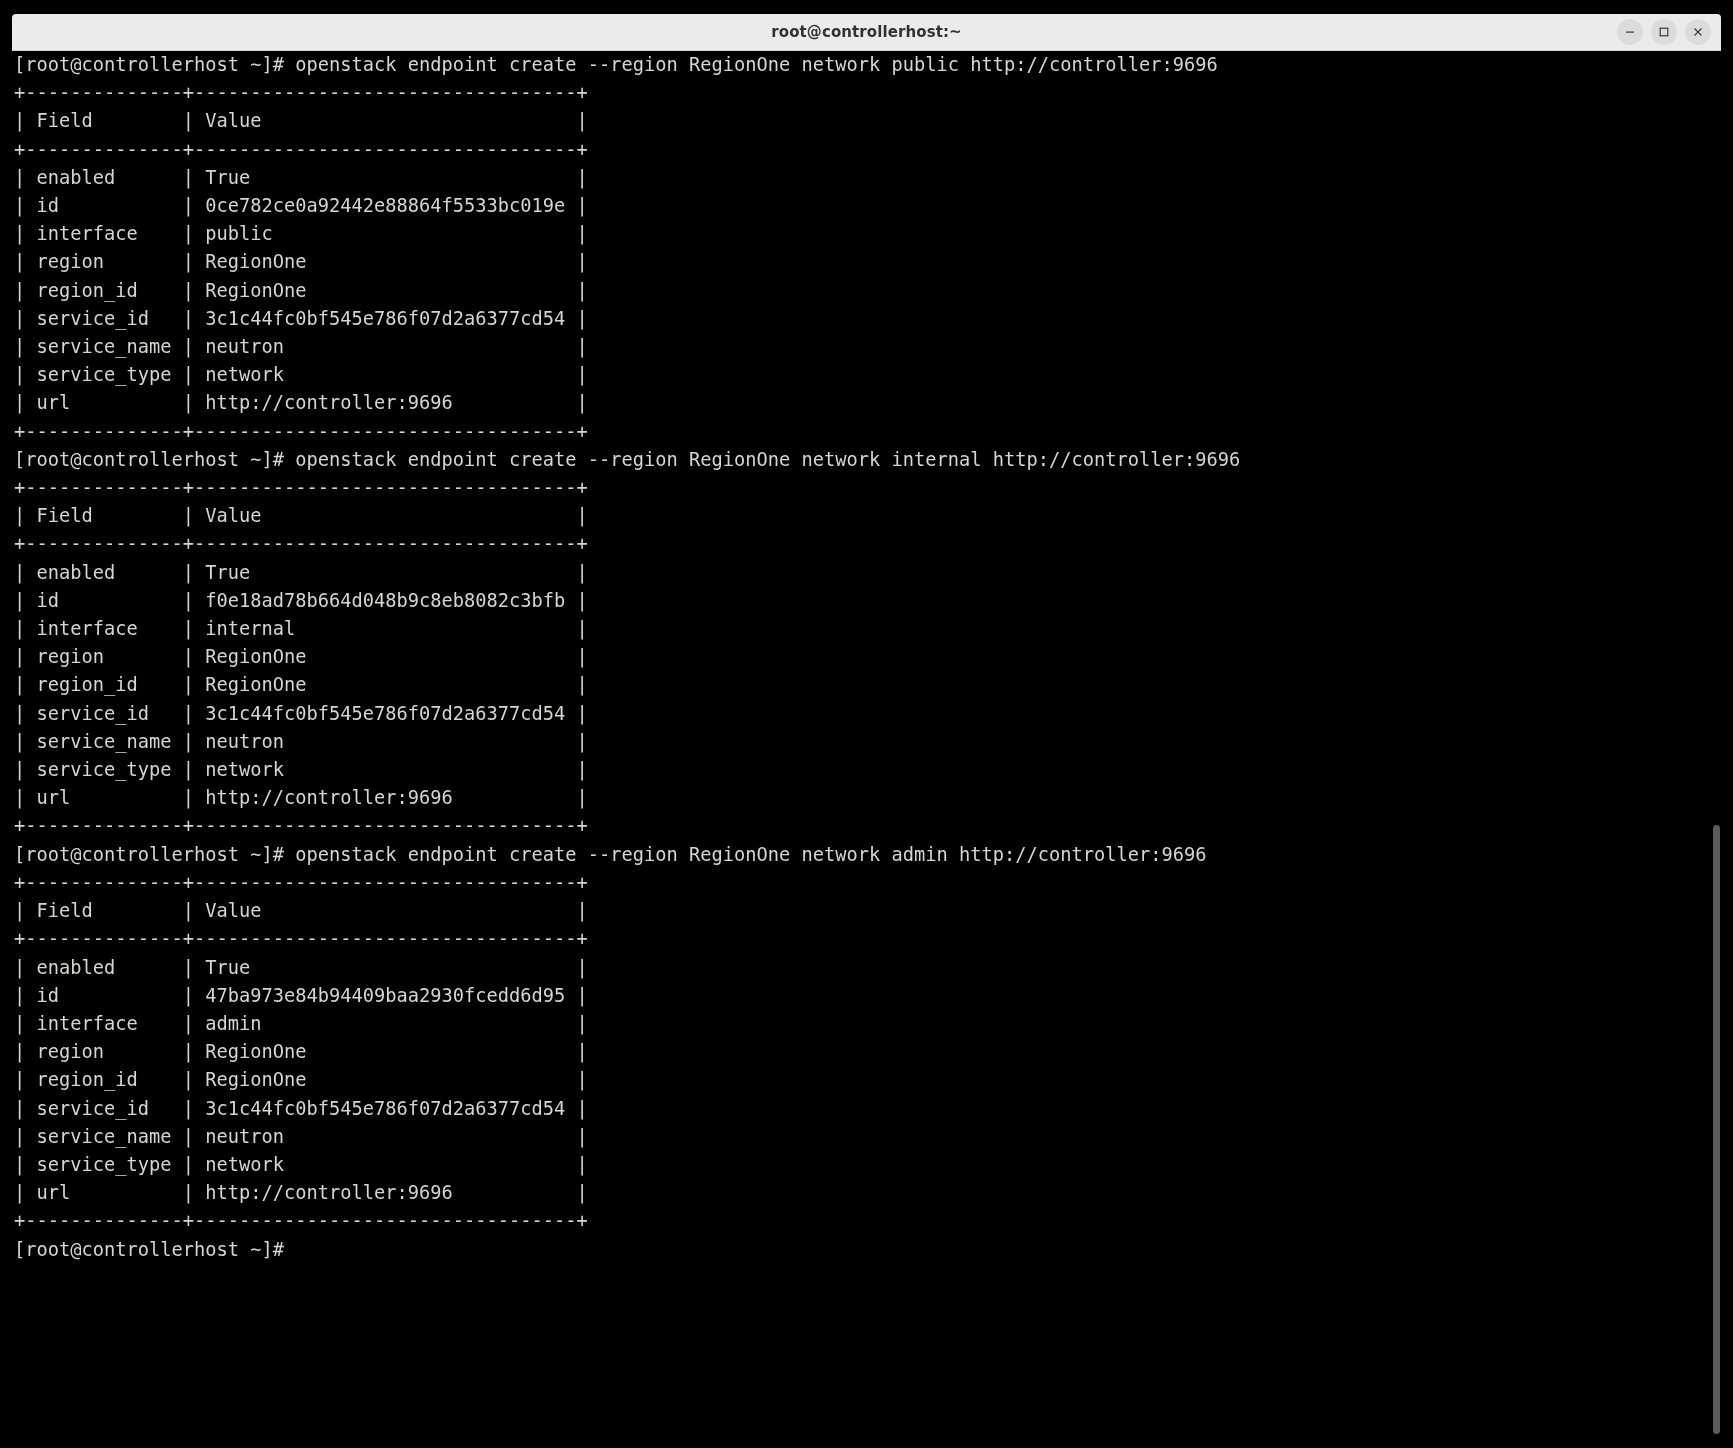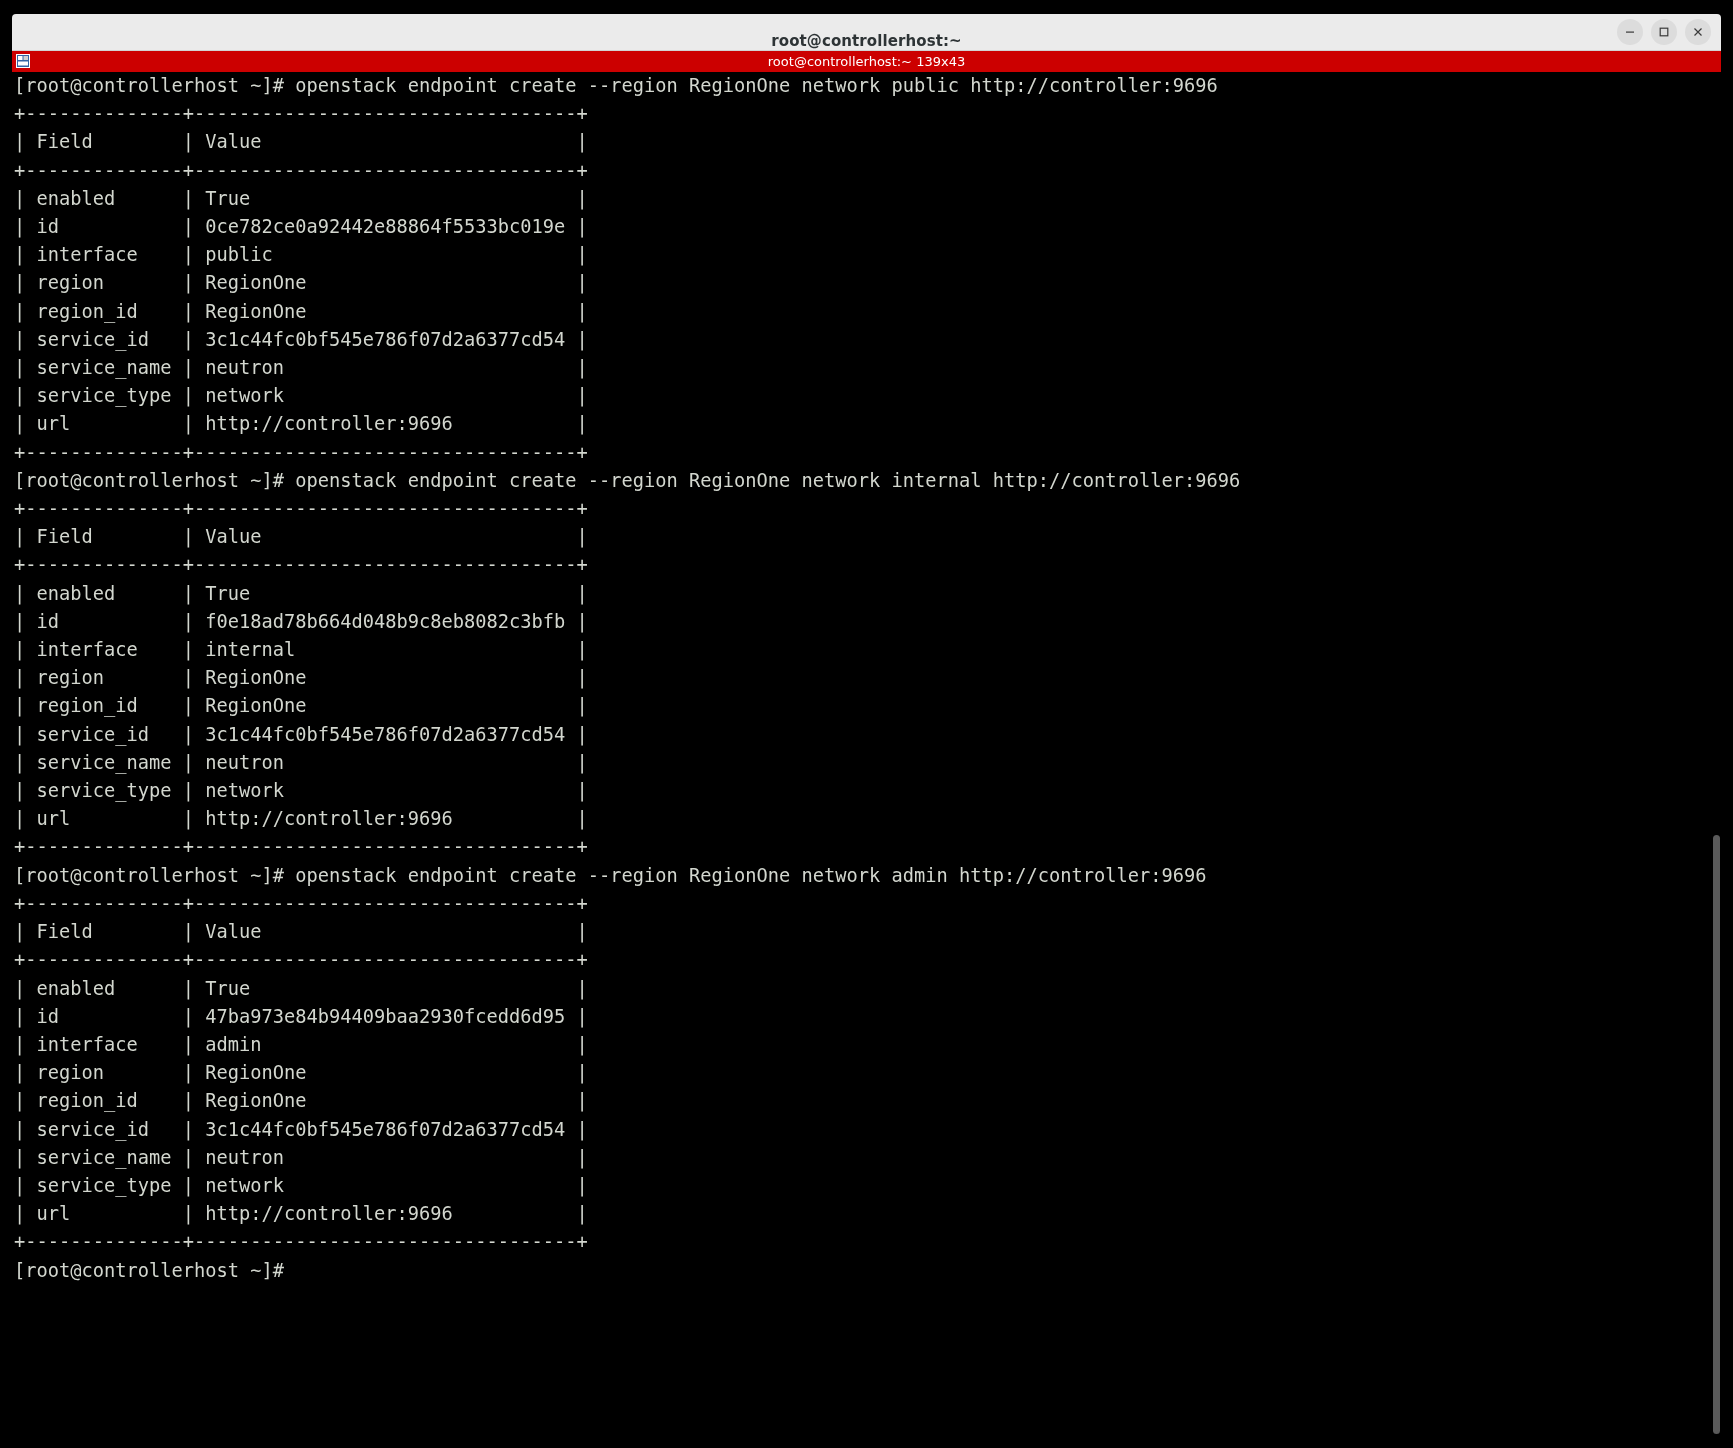--- a/index.html
+++ b/index.html
@@ -27,21 +27,21 @@
 
   
   .titlebar {
     position: relative;
     height: 36px;
     flex: 0 0 36px;
     background: #ebebeb;
     border-top-left-radius: 4px;
     border-top-right-radius: 4px;
     display: flex;
-    align-items: flex-end;
+    align-items: center;
     justify-content: center;
     border-bottom: 1px solid #d2d2d2;
   }
   .titlebar-title {
     font-family: "DejaVu Sans", sans-serif;
     font-size: 15px;
     font-weight: bold;
     color: #2e3436;
     letter-spacing: 0.1px;
     white-space: nowrap;
@@ -151,29 +151,20 @@
         </svg>
       </div>
       <div class="wc-btn">
         <svg width="12" height="12" viewBox="0 0 12 12">
           <path d="M2.5 2.5 L9.5 9.5 M9.5 2.5 L2.5 9.5" stroke="#3a3a3a" stroke-width="1.2" fill="none"></path>
         </svg>
       </div>
     </div>
   </div>
 
-  <div class="tabbar">
-    <svg class="tab-icon" viewBox="0 0 14 14">
-      <rect x="0.5" y="0.5" width="13" height="13" fill="#3465a4" stroke="#ffffff" stroke-width="1"></rect>
-      <rect x="2" y="2" width="4.5" height="4" fill="#ffffff"></rect>
-      <rect x="7.5" y="2" width="4.5" height="4" fill="#cfcfcf"></rect>
-      <rect x="2" y="7.5" width="10" height="4" fill="#ffffff"></rect>
-    </svg>
-    <span class="tabbar-label">root@controllerhost:~ 139x43</span>
-  </div>
 
   <div class="terminal">
     <pre class="term-text">[root@controllerhost ~]# openstack endpoint create --region RegionOne network public http://controller:9696
 +--------------+----------------------------------+
 | Field        | Value                            |
 +--------------+----------------------------------+
 | enabled      | True                             |
 | id           | 0ce782ce0a92442e88864f5533bc019e |
 | interface    | public                           |
 | region       | RegionOne                        |

